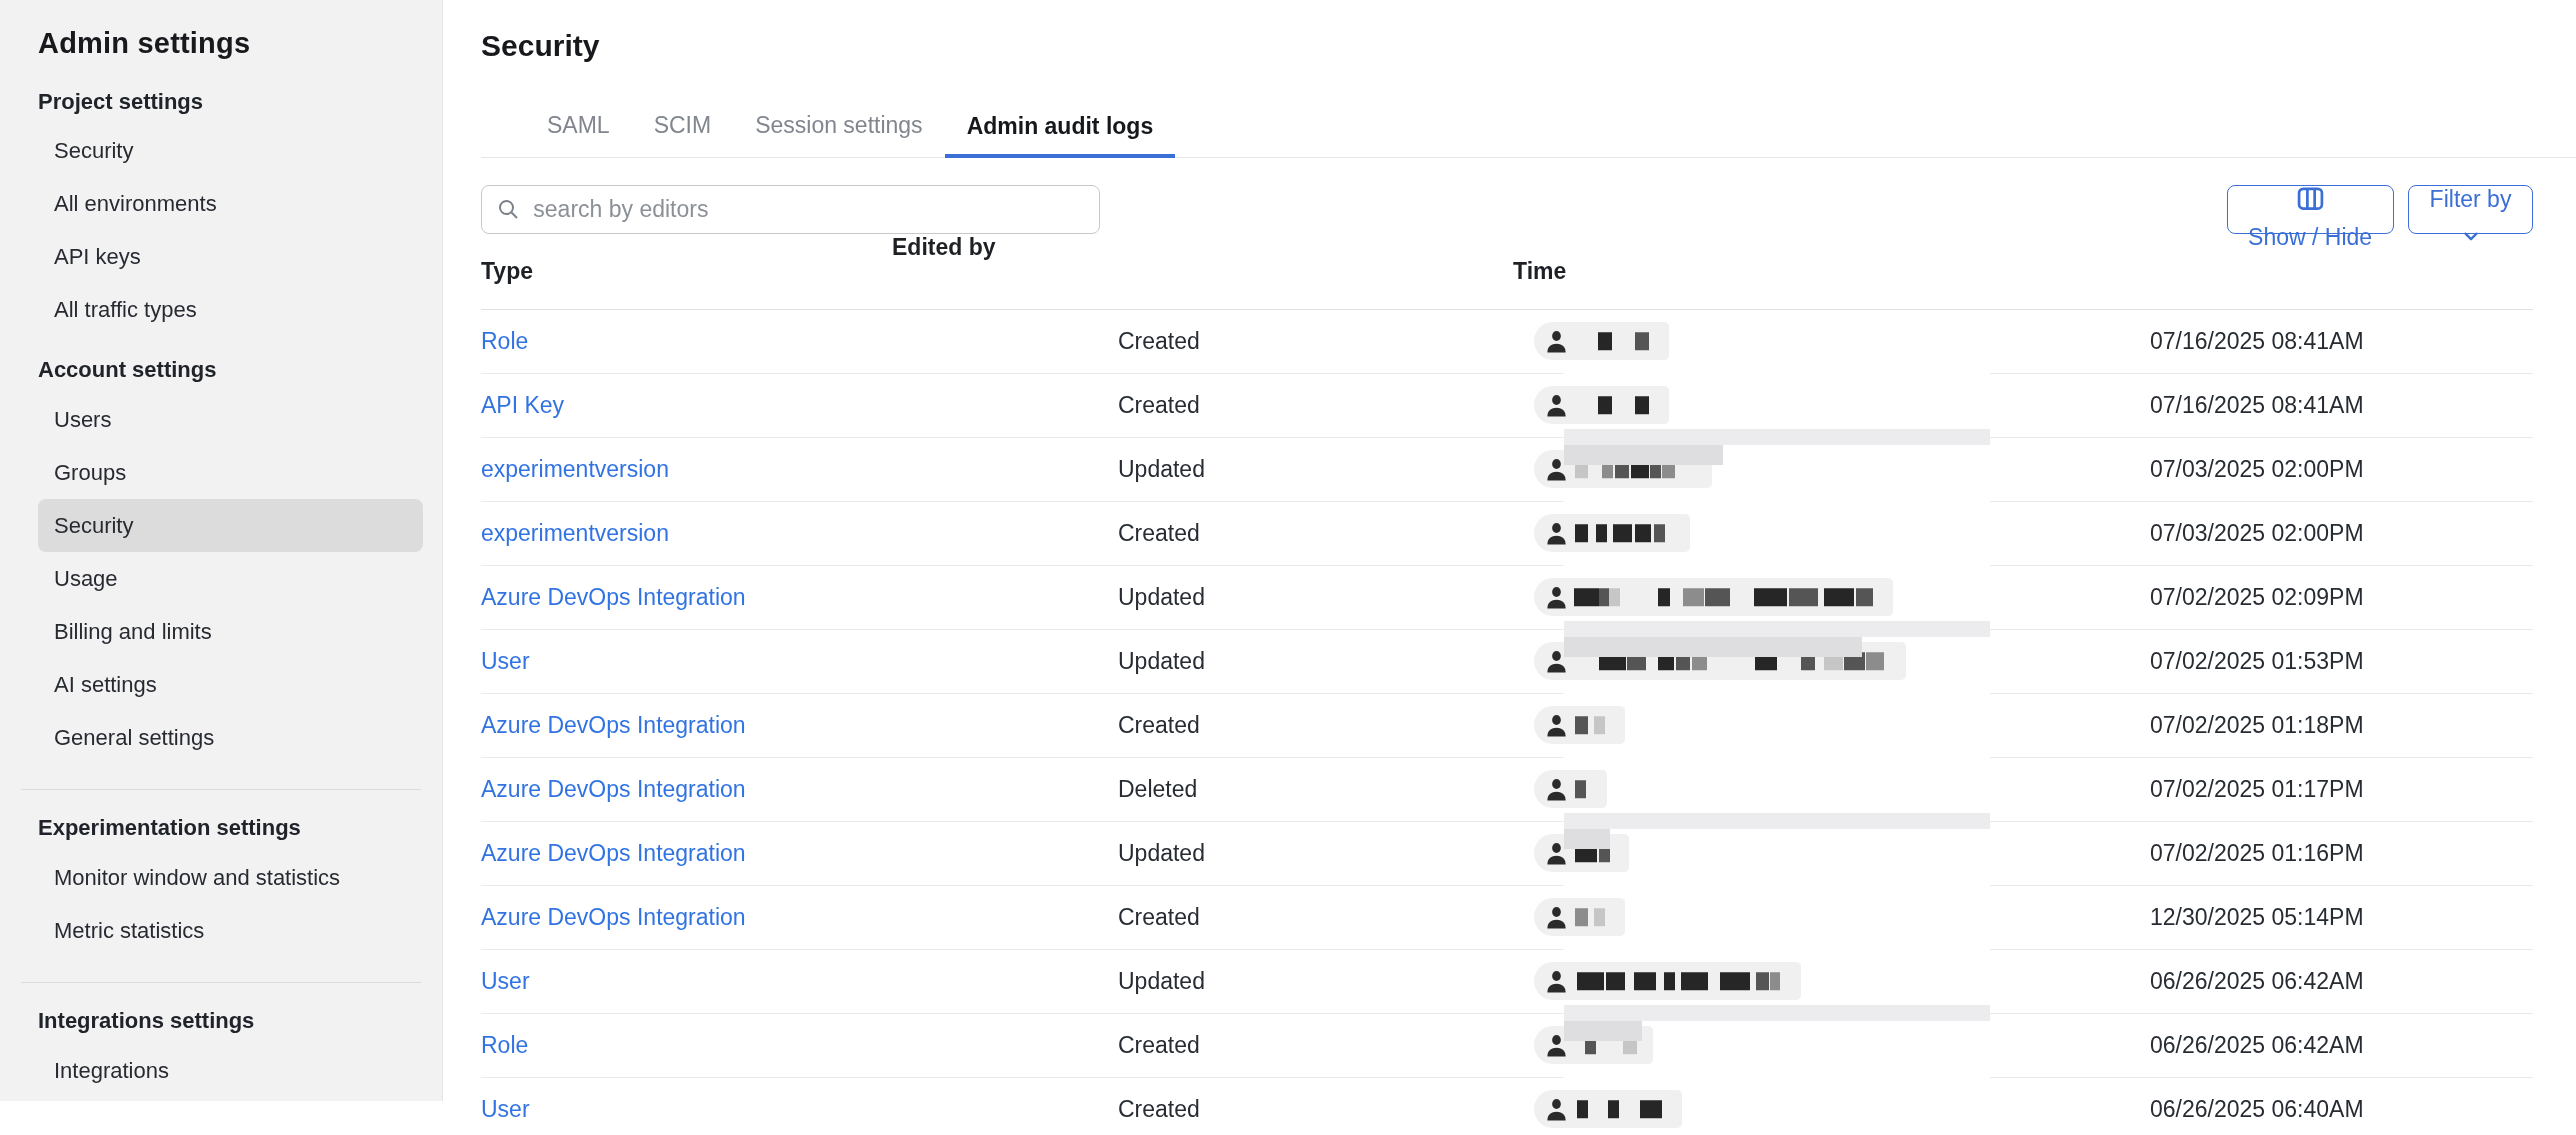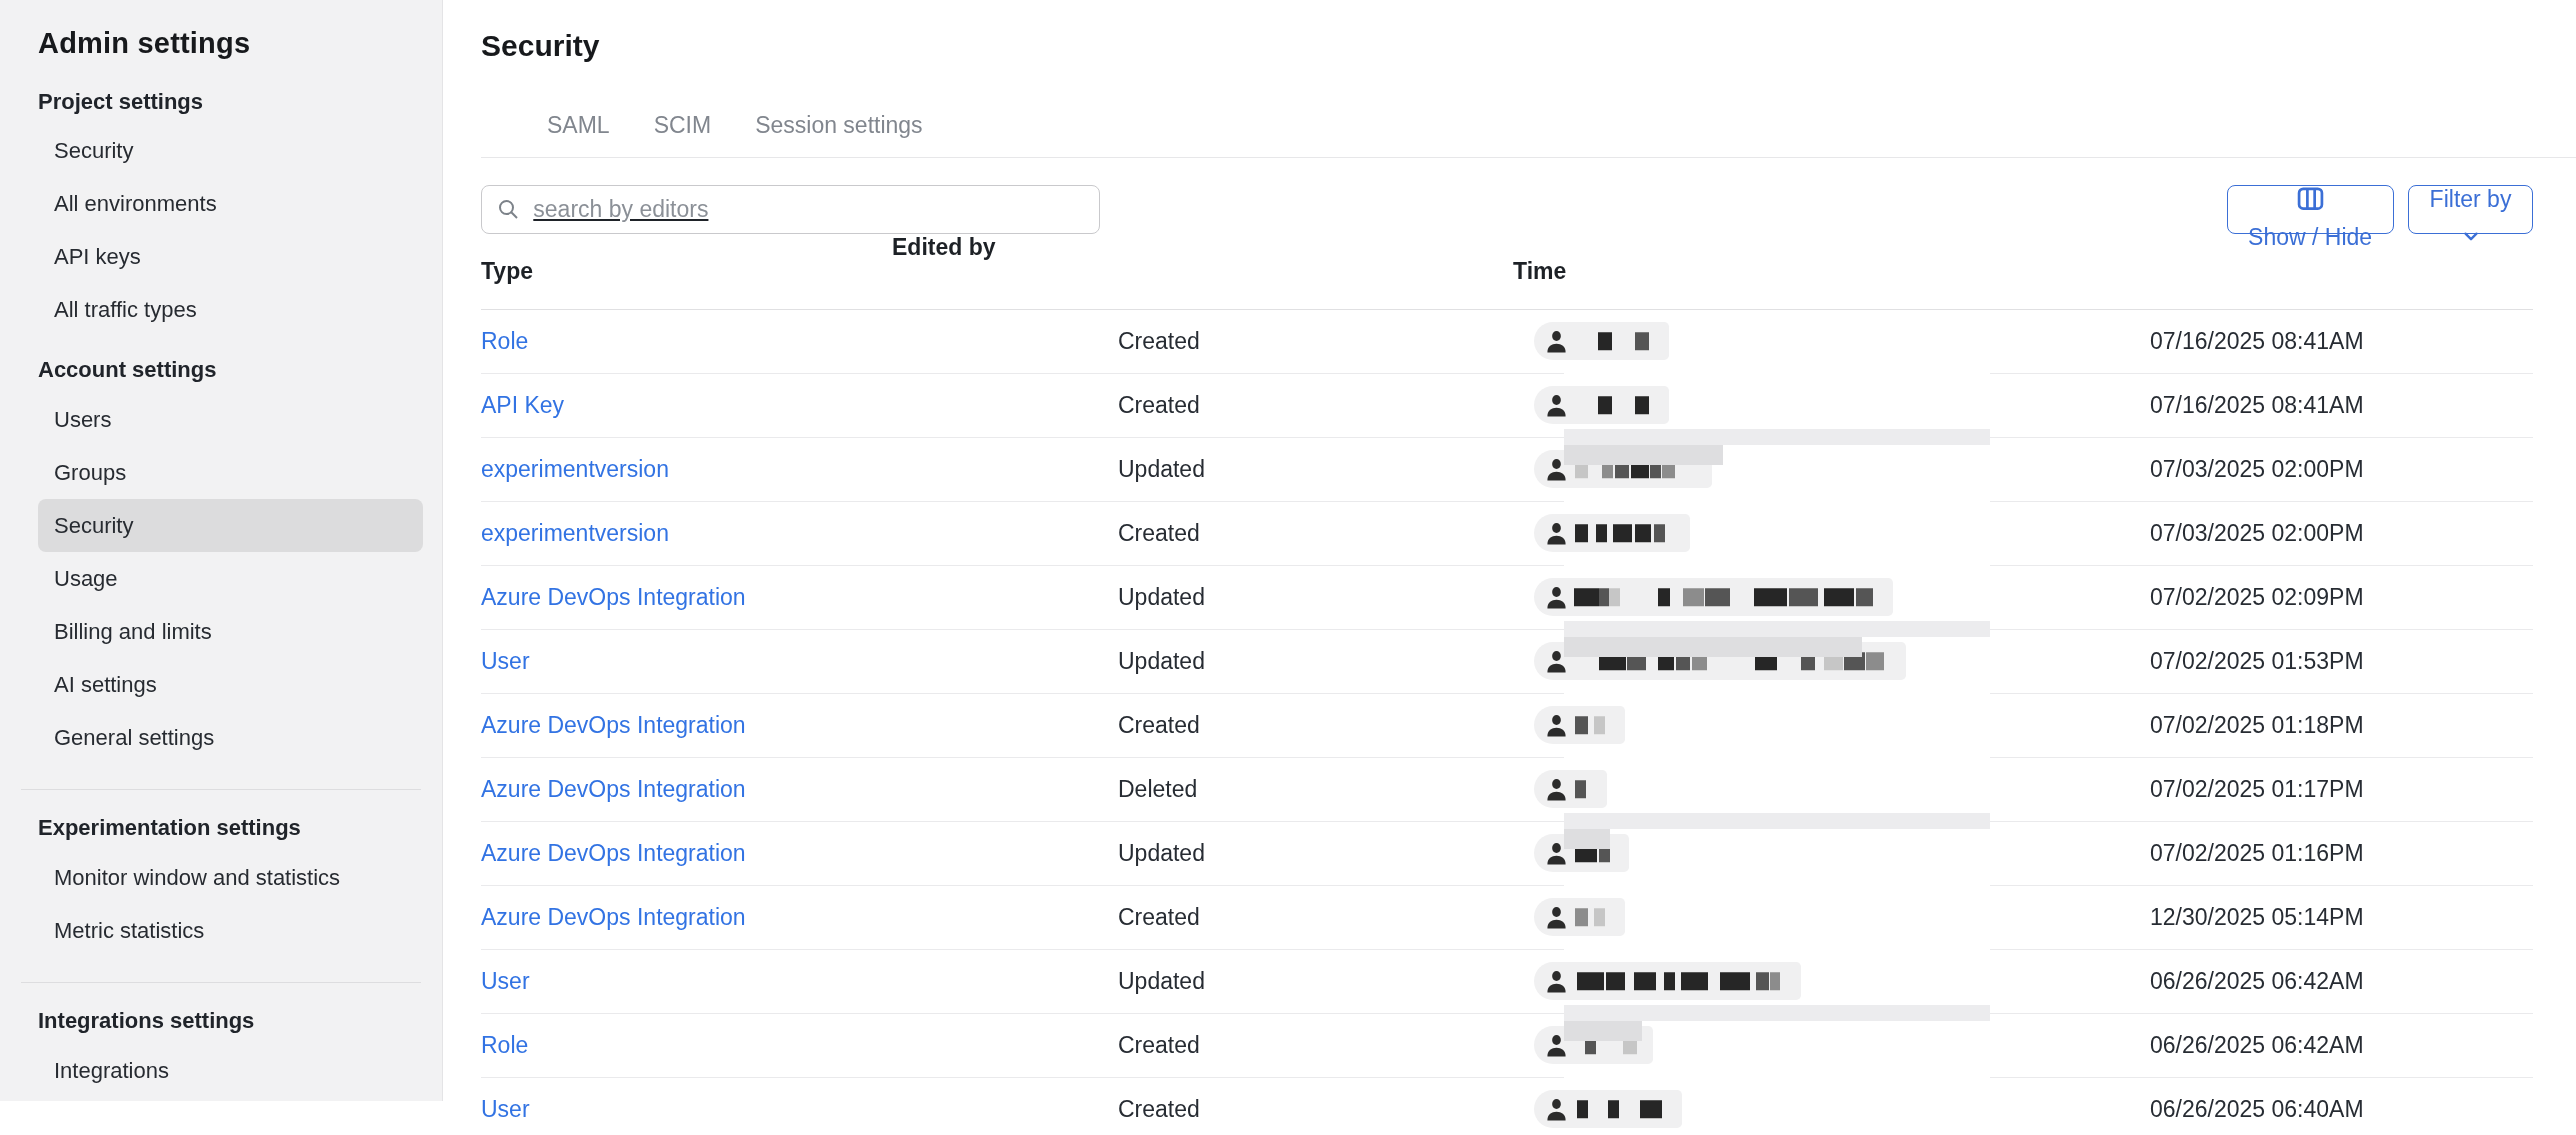--- a/index.html
+++ b/index.html
@@ -55,21 +55,21 @@
     border-bottom:4.8px solid var(--accent);padding-bottom:14.3px;
   }
 
   .toolbar{
     display:flex;justify-content:space-between;align-items:center;
     margin-top:27px;width:2052px;
   }
   .search{
     display:flex;align-items:center;gap:11px;
     width:619px;height:49px;background:#fff;
-    border:1.6px solid #c9c9cc;border-radius:8px;padding:0 14.3px;text-decoration:underline;
+    border:1.6px solid #c9c9cc;border-radius:8px;padding:0 14.3px;
   }
   .search input{
     border:none;outline:none;flex:1;font-size:23px;color:#333;
     font-family:inherit;background:transparent;
   }
   .search input::placeholder{color:#8b9097}
   .toolbar-right{display:flex;gap:14.3px}
   .btn{
     display:flex;align-items:center;gap:12.7px;height:49px;
     border:1.6px solid var(--accent);border-radius:8px;background:#fff;
@@ -136,20 +136,21 @@
       </nav>
   </aside>
 
   <main>
     <h2 class="page-title">Security</h2>
 
     <div class="tabbar" id="tabbar">
         <div class="tab">SAML</div>
         <div class="tab">SCIM</div>
         <div class="tab">Session settings</div>
+        <div class="tab active">Admin audit logs</div>
       </div>
 
     <div class="toolbar">
       <div class="search">
         <span style="display:flex">
           <svg width="24" height="24" viewBox="0 0 24 24" fill="none" stroke="#7c8289" stroke-width="2">
             <circle cx="10.5" cy="10.5" r="6.5"></circle>
             <line x1="15.3" y1="15.3" x2="21" y2="21"></line>
           </svg>
         </span>

